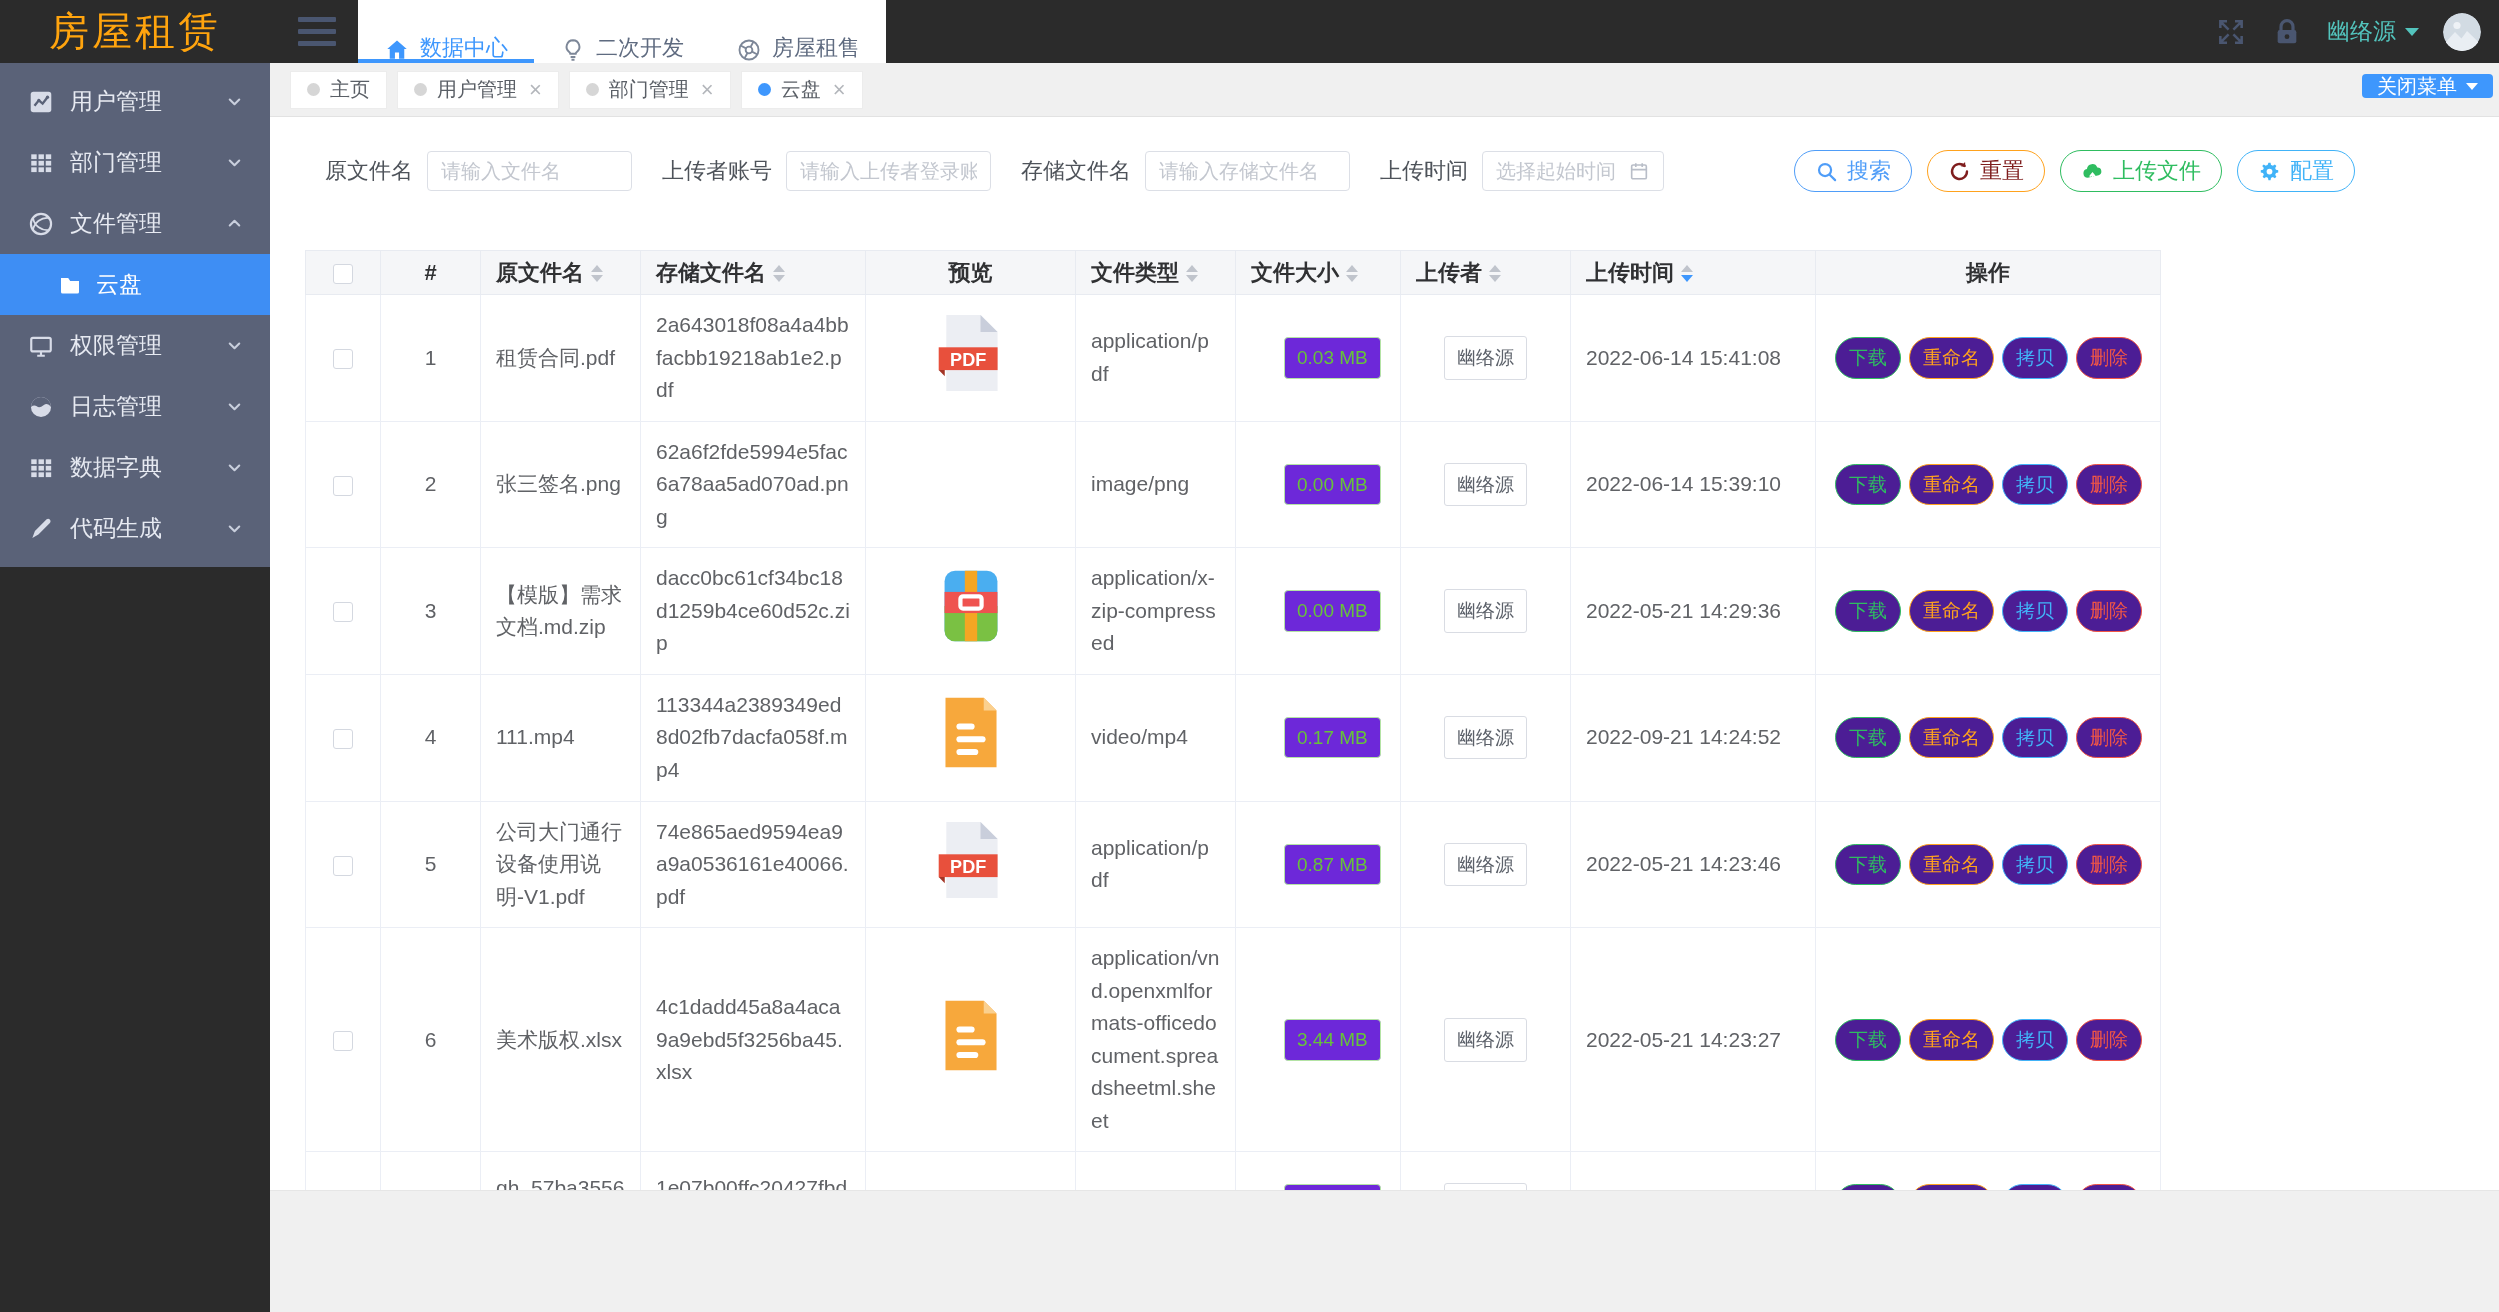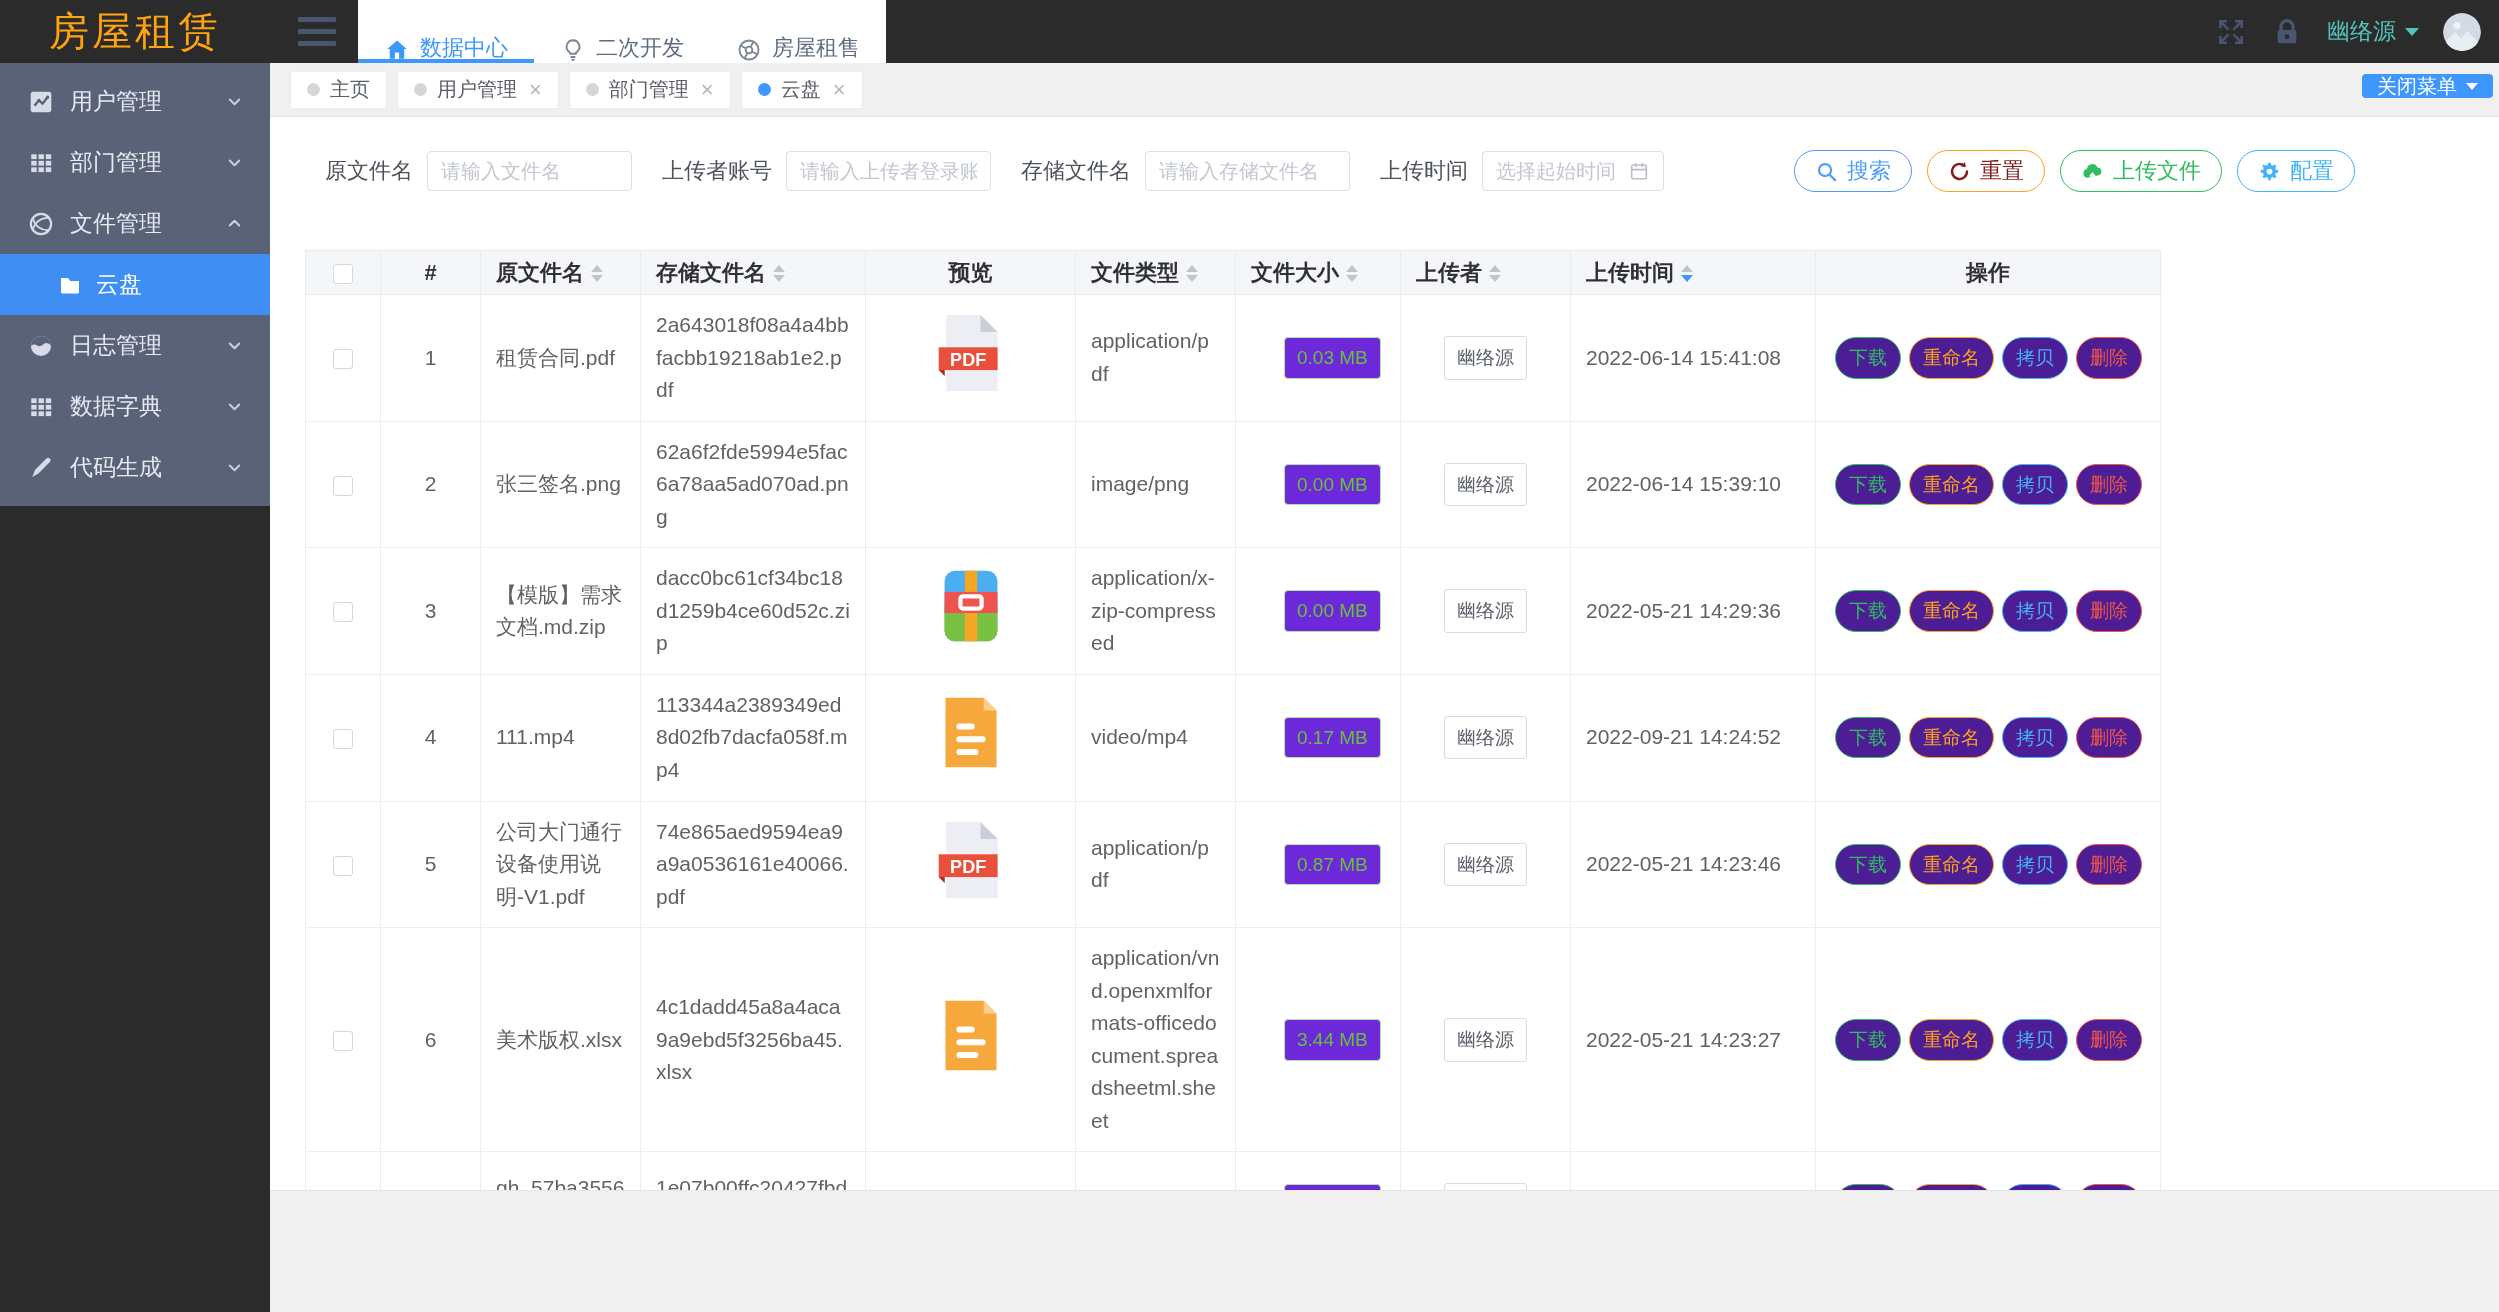--- a/index.html
+++ b/index.html
@@ -230,20 +230,34 @@
           </svg>
         </span>
       </div>
       <div class="submenu-item active">
         <span class="mi">
           <svg viewBox="0 0 24 24" width="100%" height="100%">
             <path d="M3 5h7.2l2 3H21v11a1.6 1.6 0 0 1-1.6 1.6H4.6A1.6 1.6 0 0 1 3 19z" fill="currentColor"></path>
           </svg>
         </span>
         <span>云盘</span>
+      </div>
+      <div class="menu-item">
+        <span class="mi">
+          <svg viewBox="0 0 24 24" width="100%" height="100%" fill="none" stroke="currentColor" stroke-width="2">
+            <rect x="3" y="4.5" width="18" height="12.5" rx="1.6"></rect>
+            <path d="M8.5 21h7M12 17.5V21"></path>
+          </svg>
+        </span>
+        <span>权限管理</span>
+        <span class="chev">
+          <svg viewBox="0 0 24 24" width="100%" height="100%" fill="none" stroke="currentColor" stroke-width="2.6" stroke-linecap="round" stroke-linejoin="round">
+            <polyline points="6,9.5 12,15.5 18,9.5"></polyline>
+          </svg>
+        </span>
       </div>
       <div class="menu-item">
         <span class="mi">
           <svg viewBox="0 0 24 24" width="100%" height="100%">
             <circle cx="12" cy="12" r="9.3" fill="currentColor"></circle>
             <path d="M2.7 12a9.3 9.3 0 0 1 18.6 0q-3.2-4.6-7-1.6t-6.2.8q-2.8-1.4-5.4.8z" fill="#5a6278"></path>
           </svg>
         </span>
         <span>日志管理</span>
         <span class="chev">

